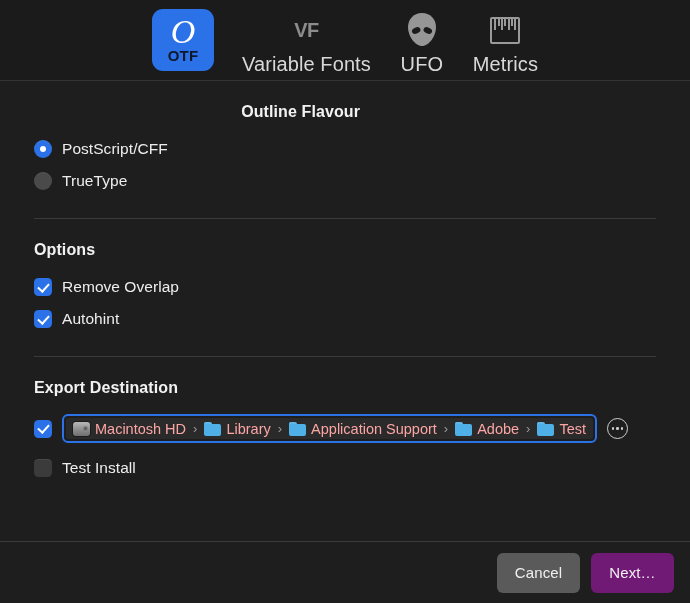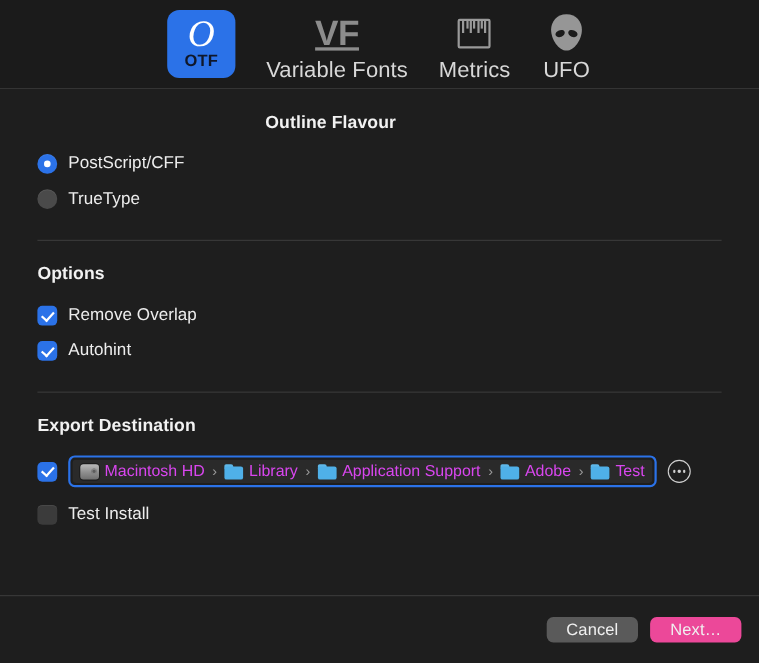--- a/index.html
+++ b/index.html
@@ -86,25 +86,24 @@
     color: #0f172a;
     line-height: 17px;
     letter-spacing: .2px;
   }
   .tab.active-otf { padding-top: 0; }
   .tab.active-otf .tab-glyph { height: 62px; }
 
   .vf-text {
     font-family: "Liberation Sans", sans-serif;
     font-weight: 700;
-    font-size: 32px;
+    font-size: 20px;
     color: #8c8c8c;
     line-height: 30px;
     letter-spacing: -.5px;
-    text-decoration: underline;
   }
 
   .metrics-icon {
     width: 30px;
     height: 27px;
     border: 2.5px solid #9a9a9a;
     border-radius: 2px;
     position: relative;
     overflow: hidden;
   }
@@ -235,21 +234,21 @@
     align-items: center;
     padding: 0 7px;
     gap: 2px;
     white-space: nowrap;
   }
   .path-seg {
     display: flex;
     align-items: center;
     gap: 5px;
     font-size: 14.5px;
-    color: #d946ef;
+    color: #fca5a5;
   }
   .path-sep {
     color: #9a9a9a;
     font-size: 13px;
     margin: 0 5px;
   }
 
   .hd-icon {
     width: 17px; height: 14px;
     border-radius: 3px;
@@ -312,33 +311,33 @@
     border-top: 1px solid #3a3a3a;
     display: flex;
     align-items: center;
     justify-content: flex-end;
     padding-right: 16px;
     gap: 11px;
     background: #1e1e1e;
   }
 
   .btn {
-    height: 23px;
+    height: 40px;
     border-radius: 6px;
     font-size: 15px;
     color: #f0f0f0;
     display: flex;
     align-items: center;
     justify-content: center;
     padding: 0 16px;
     min-width: 83px;
     letter-spacing: .1px;
   }
   .btn.secondary { background: #5a5a5a; }
-  .btn.primary { background: #ec4899; }
+  .btn.primary { background: #701a75; }
 
   .sec-gap { height: 26px; }
   .sec-gap-sm { height: 22px; }
 </style>
 </head>
 <body>
 
 <div class="window">
 
   <div class="toolbar">
@@ -350,50 +349,50 @@
           <span class="otf-txt">OTF</span>
         </div>
       </div>
     </div>
 
     <div class="tab inactive">
       <div class="tab-glyph">
         <span class="vf-text">VF</span>
       </div>
       <span class="tab-label">Variable Fonts</span>
+    </div>
+
+    <div class="tab inactive">
+      <div class="tab-glyph">
+        <svg width="32" height="36" viewBox="0 0 32 36" aria-hidden="true">
+          <path d="M16 1 C25 1 30 8 30 15 C30 24 23 34 16 34 C9 34 2 24 2 15 C2 8 7 1 16 1 Z" fill="#969696"></path>
+          <ellipse cx="10.2" cy="18.5" rx="4.4" ry="3.1" fill="#1b1b1b" transform="rotate(-22 10.2 18.5)"></ellipse>
+          <ellipse cx="21.8" cy="18.5" rx="4.4" ry="3.1" fill="#1b1b1b" transform="rotate(22 21.8 18.5)"></ellipse>
+        </svg>
+      </div>
+      <span class="tab-label">UFO</span>
     </div>
 
     <div class="tab inactive">
       <div class="tab-glyph">
         <div class="metrics-icon">
           <div class="ticks">
             <i class="tall"></i>
               <i></i>
               <i class="tall"></i>
               <i></i>
               <i class="tall"></i>
               <i></i>
               <i class="tall"></i>
           </div>
         </div>
       </div>
       <span class="tab-label">Metrics</span>
     </div>
 
-    <div class="tab inactive">
-      <div class="tab-glyph">
-        <svg width="32" height="36" viewBox="0 0 32 36" aria-hidden="true">
-          <path d="M16 1 C25 1 30 8 30 15 C30 24 23 34 16 34 C9 34 2 24 2 15 C2 8 7 1 16 1 Z" fill="#969696"></path>
-          <ellipse cx="10.2" cy="18.5" rx="4.4" ry="3.1" fill="#1b1b1b" transform="rotate(-22 10.2 18.5)"></ellipse>
-          <ellipse cx="21.8" cy="18.5" rx="4.4" ry="3.1" fill="#1b1b1b" transform="rotate(22 21.8 18.5)"></ellipse>
-        </svg>
-      </div>
-      <span class="tab-label">UFO</span>
-    </div>
-
   </div>
 
   <div class="content">
 
     <div class="cols">
 
       <div class="col-left">
         <div class="section-title">Outline Flavour</div>
         <div class="rows">
           <div class="ctl-row">

